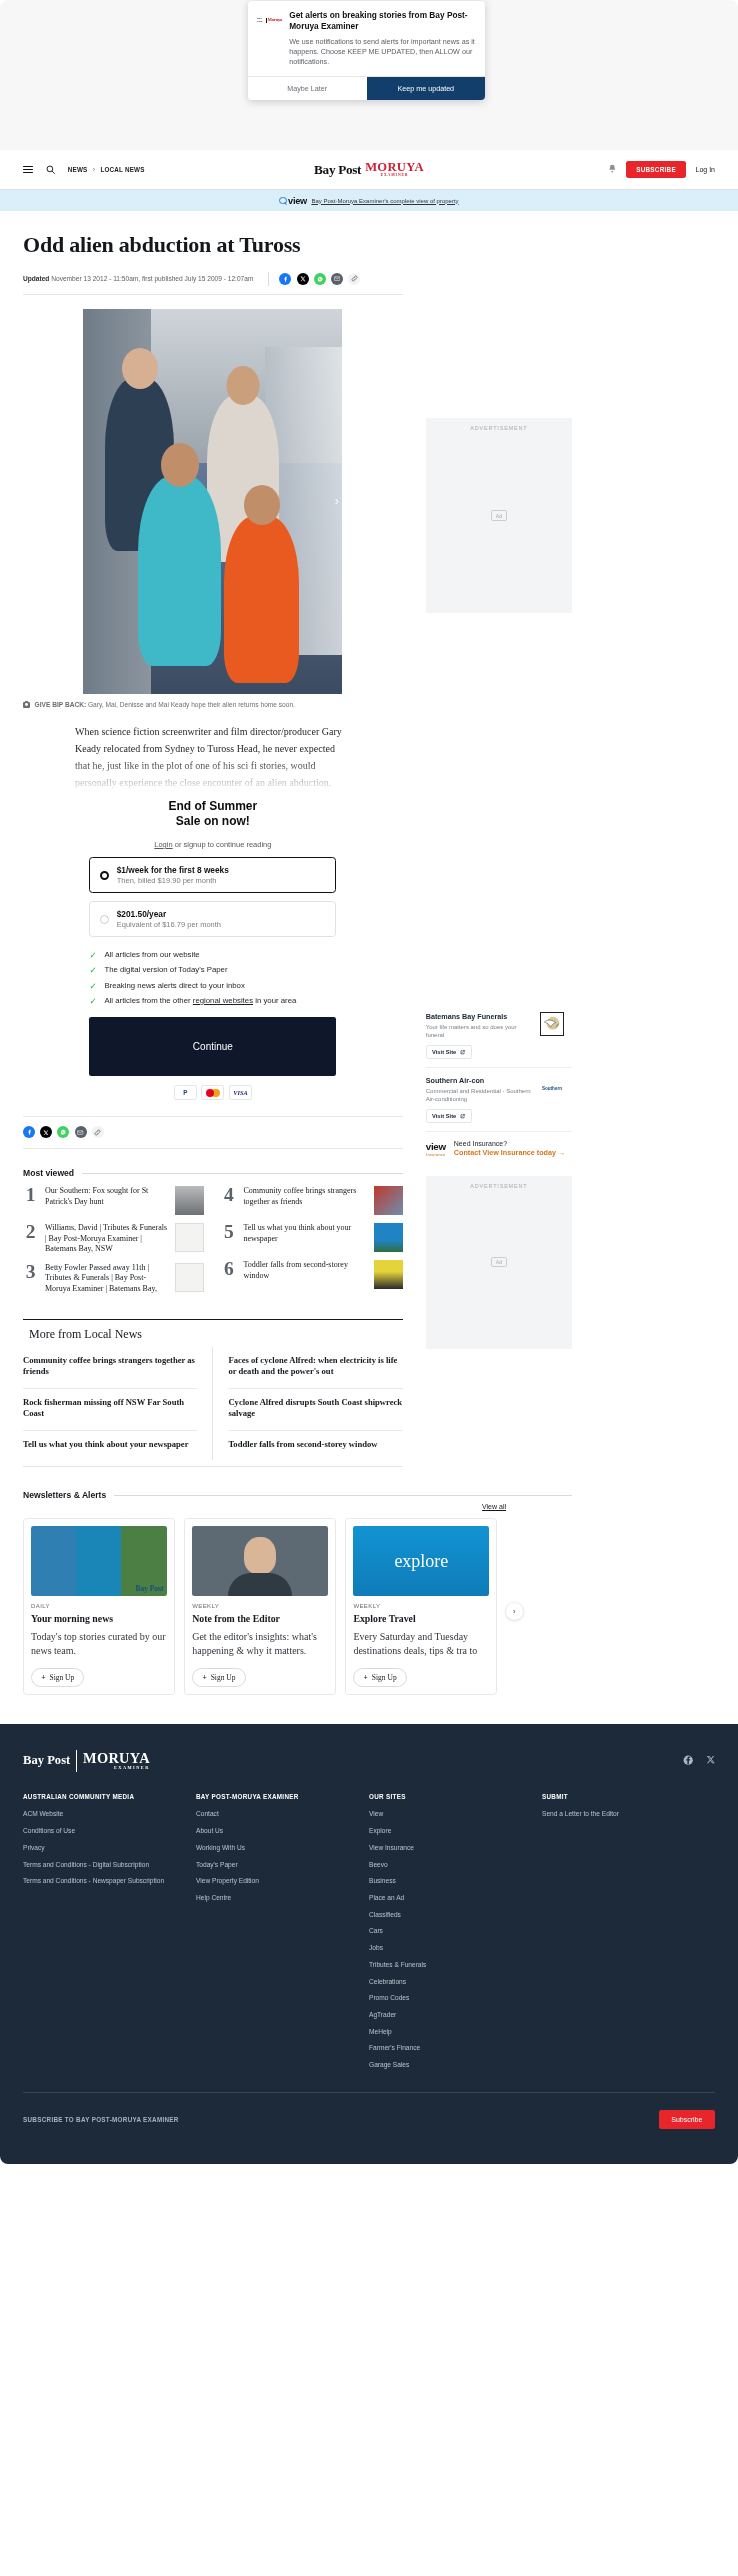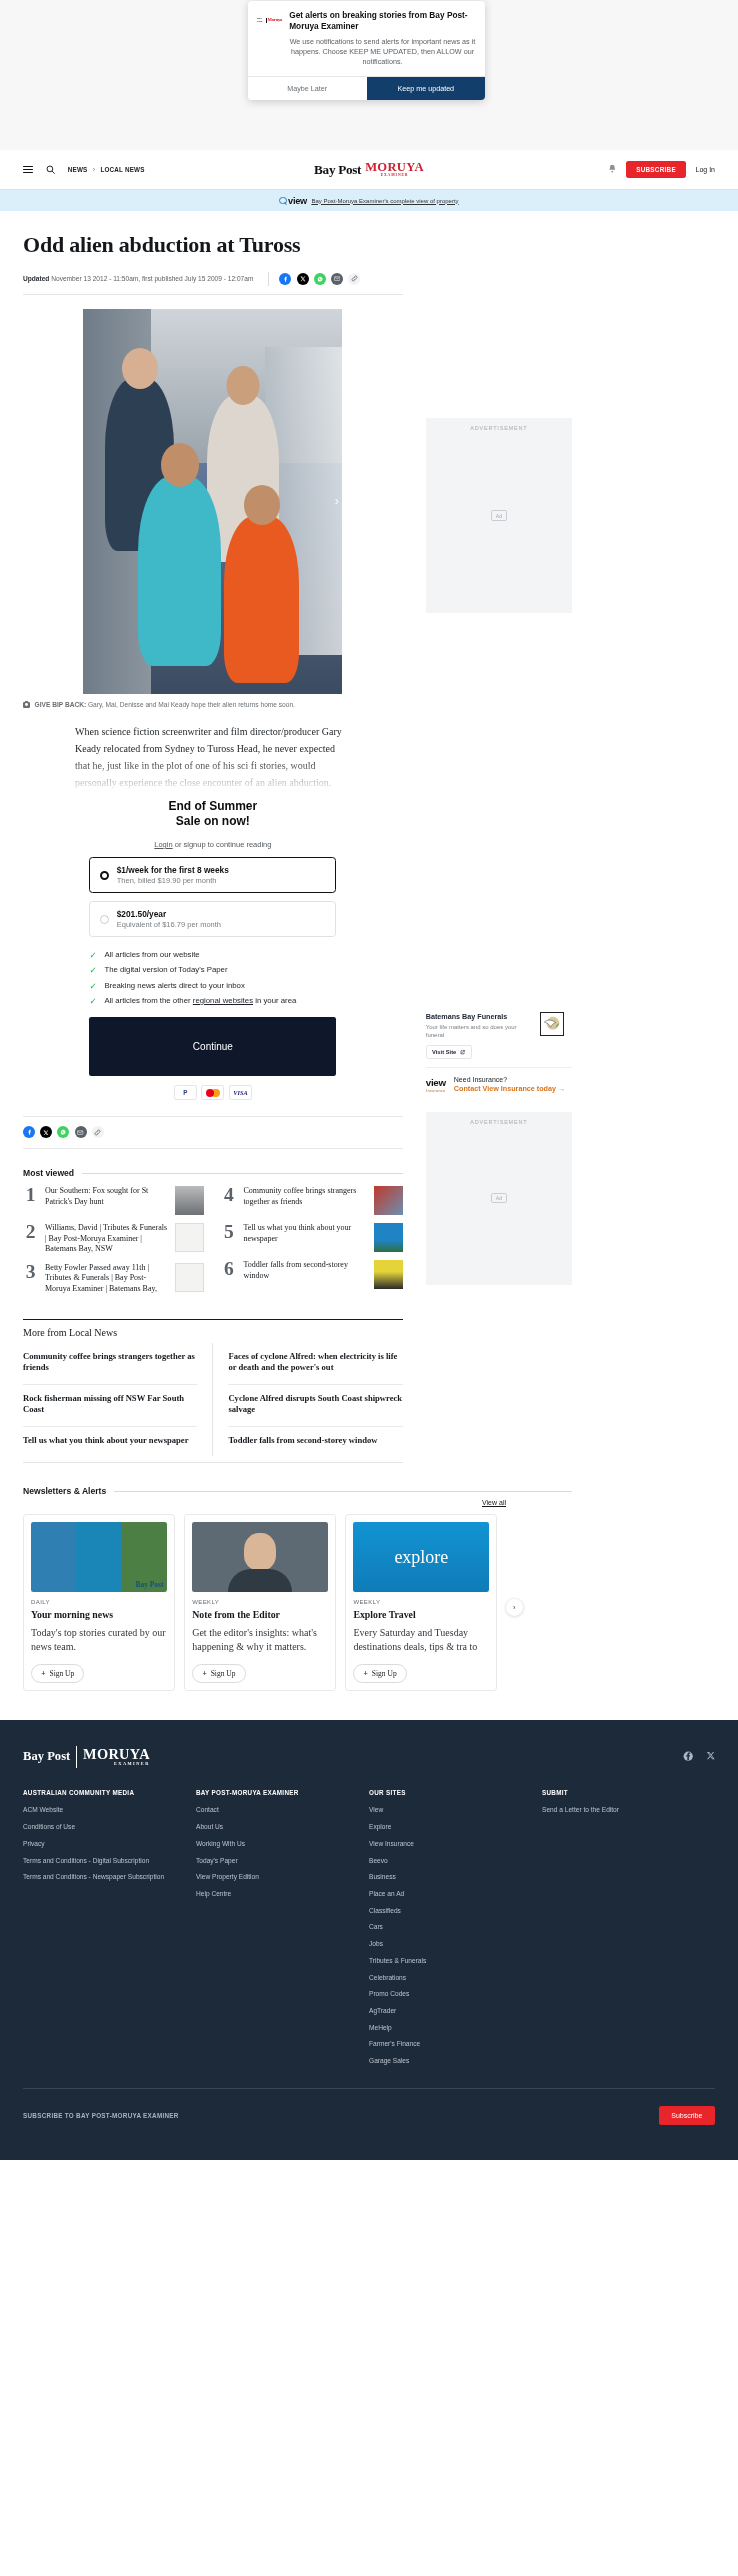--- a/index.html
+++ b/index.html
@@ -3,21 +3,21 @@
 <meta charset="utf-8">
 <style>
   * { box-sizing: border-box; margin: 0; padding: 0; }
   html, body { width: 738px; }
   body {
     font-family: "Liberation Sans", sans-serif;
     background: #ffffff;
     color: #1a1a1a;
     position: relative;
   }
-  .page { width: 738px; position: relative; overflow: hidden; }
+  .page { width: 738px; position: relative; overflow: hidden; border-radius: 8px; }
 
   
   .notif-backdrop {
     position: absolute; top: 0; left: 0; width: 738px; height: 150px;
     background: #f7f7f7;
   }
   .notif-modal {
     position: absolute; left: 248px; top: 1.2px; width: 237px;
     background: #fff; border-radius: 4px;
     box-shadow: 0 1.7px 8px rgba(0,0,0,.18);
@@ -27,21 +27,21 @@
   .notif-logo {
     width: 25px; flex: 0 0 25px; padding-top: 7px;
     display: flex; align-items: center; justify-content: center;
   }
   .notif-logo-mark { font-size: 3.5px; line-height: 1; display:flex; align-items:center; gap:0.6px;}
   .notif-logo-mark .bp { font-family:"Liberation Serif",serif; font-weight:bold; color:#111; font-size:2.9px; line-height:2.9px;}
   .notif-logo-mark .bar { width:0.6px; height:5.2px; background:#111; }
   .notif-logo-mark .mo { font-family:"Liberation Serif",serif; font-weight:bold; color:#cf2031; font-size:4.6px; letter-spacing:-0.2px;}
   .notif-text { flex: 1; }
   .notif-title { font-size: 8.3px; font-weight: bold; line-height: 1.3; color: #111; margin-bottom: 4.6px; }
-  .notif-desc { font-size: 7.2px; line-height: 1.45; color: #5c6166; text-align: center; }
+  .notif-desc { font-size: 7.2px; line-height: 1.45; color: #5c6166; }
   .notif-actions { display: flex; border-top: 0.6px solid #e6e6e6; }
   .notif-btn {
     flex: 1; text-align: center; padding: 7px 0; font-size: 7.2px;
     cursor: pointer; user-select: none;
   }
   .notif-btn.later { color: #6a7075; background: #fff; }
   .notif-btn.keep { color: #fff; background: #123e6b; font-weight: 400; }
 
   
   .header {
@@ -162,21 +162,21 @@
   .sec-head .rule { flex:1; height:0.6px; background:#d8dadc;}
   .mv-grid { display:flex; gap:17px; margin-top:8px;}
   .mv-col { flex:1; }
   .mv-item { display:flex; gap:7px; align-items:flex-start; margin-bottom:8px; cursor:pointer;}
   .mv-num { font-family:"Liberation Serif",serif; font-weight:bold; font-size:19.5px; color:#5c6269; line-height:.95; width:15px; text-align:center; flex:0 0 15px;}
   .mv-title { flex:1; font-family:"Liberation Serif",serif; font-size:8px; line-height:1.32; color:#15191d;}
   .mv-thumb { width:29px;height:29px;flex:0 0 29px; background:#d3d6d9; overflow:hidden; position:relative;}
 
   
   .mfl { margin-top: 17px; border-top:1.7px solid #15191d; padding-top:7px;}
-  .mfl h3 { font-family:"Liberation Serif",serif; font-size:10px; font-weight:normal; color:#15191d; margin-bottom:4.6px;}
+  .mfl h3 { font-family:"Liberation Serif",serif; font-size:12px; font-weight:normal; color:#15191d; margin-bottom:4.6px;margin-left:6px;}
   .mfl-grid { display:flex; }
   .mfl-col { flex:1; padding-right:15px;}
   .mfl-col + .mfl-col { border-left:0.6px solid #e2e4e6; padding-left:15px; padding-right:0;}
   .mfl-item { padding:8px 0 10.4px 0; border-bottom:0.6px solid #e8eaec;}
   .mfl-item:last-child{ border-bottom:none;}
   .mfl-item h4 { font-family:"Liberation Serif",serif; font-size:8.6px; font-weight:bold; line-height:1.3; color:#15191d; cursor:pointer;}
   .cmt { width:7px;height:5.8px; background:#7c828a; border-radius:3.5px 3.5px 3.5px 0; margin-top:5.8px;}
   .mfl-bottom-rule { border-bottom:0.6px solid #e2e4e6; }
 
   
@@ -584,20 +584,34 @@
           <span class="biz-logo dove">
             <svg width="19.5" height="19.5" viewBox="0 0 34 34">
                 <circle cx="19" cy="16" r="11" fill="#d9c79a"></circle>
                 <path d="M4 14c6-5 14-4 20 1-4 1-7 4-9 8-2-5-6-8-11-9z" fill="#fff" stroke="#333" stroke-width=".8"></path>
                 <path d="M24 22c2-1 4-3 5-5" stroke="#3a7b3a" stroke-width="1.5" fill="none"></path>
               </svg>
           </span>
         </div>
 
 
+        <div class="biz-card">
+          <div class="biz-text">
+            <div class="biz-name">Southern Air-con</div>
+            <div class="biz-desc">Commercial and Residential - Southern Air-conditioning</div>
+            <span class="biz-btn">
+              <span>Visit Site</span>
+              <svg width="5.8" height="5.8" viewBox="0 0 12 12">
+                  <path d="M3 9 9 3M5.5 3H9v3.5" fill="none" stroke="#1c2430" stroke-width="1.2"></path>
+                  <path d="M8.5 7.5V10H2V3.5h2.5" fill="none" stroke="#1c2430" stroke-width="1.2"></path>
+                </svg>
+            </span>
+          </div>
+          <span class="biz-logo air">Southern</span>
+        </div>
 
         <div class="view-ins">
           <span class="vi-logo">
             <span>view</span>
             <small>Insurance</small>
           </span>
           <span>
             <div class="vi-t1">Need Insurance?</div>
             <div class="vi-t2">Contact View Insurance today →</div>
           </span>

